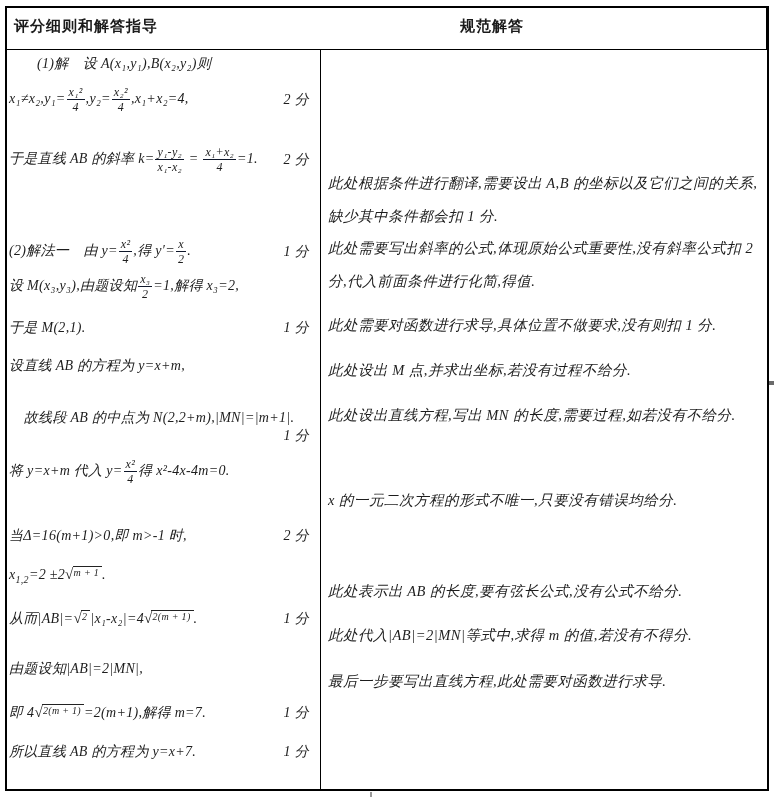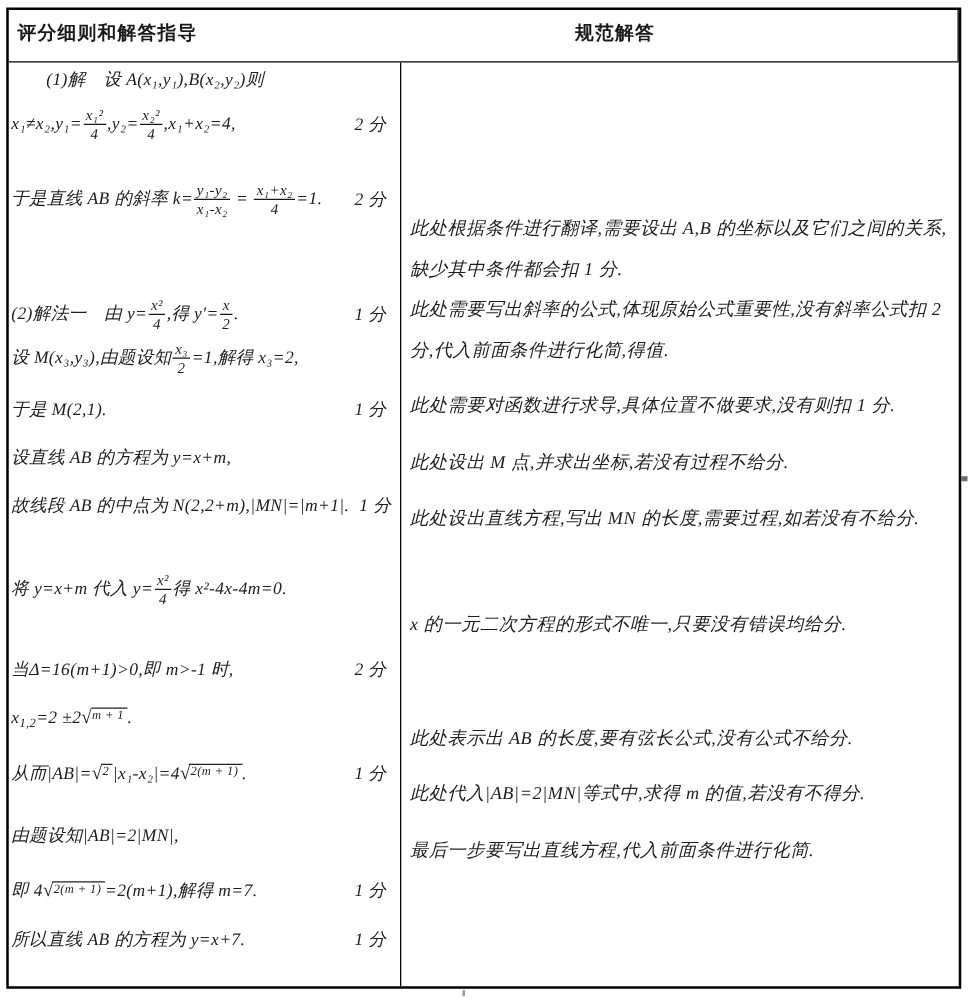--- a/index.html
+++ b/index.html
@@ -126,21 +126,21 @@
               <span class="den">2</span>
             </span>=1,解得 <i>x</i>₃=2,</span>
         </div>
         <div class="sol-line" style="top: 268px;">
           <span>于是 <i>M</i>(2,1).</span>
           <span class="score">1 分</span>
         </div>
         <div class="sol-line" style="top: 306px;">
           <span>设直线 <i>AB</i> 的方程为 <i>y</i>=<i>x</i>+<i>m</i>,</span>
         </div>
-        <div class="sol-line" style="top: 345px;">
+        <div class="sol-line" style="top: 359px; flex-direction: column;">
           <span>故线段 <i>AB</i> 的中点为 <i>N</i>(2,2+<i>m</i>),|<i>MN</i>|=|<i>m</i>+1|.</span>
           <span class="score">1 分</span>
         </div>
         <div class="sol-line" style="top: 407px;">
           <span>将 <i>y</i>=<i>x</i>+<i>m</i> 代入 <i>y</i>=<span class="frac">
               <span class="num"><i>x</i>²</span>
               <span class="den">4</span>
             </span>得 <i>x</i>²-4<i>x</i>-4<i>m</i>=0.</span>
         </div>
         <div class="sol-line" style="top: 476px;">
@@ -180,19 +180,19 @@
       </div>
     <div class="bcell right" id="rubric-cell">
         <div class="rub-p" style="top: 117px;">此处根据条件进行翻译,需要设出 <i>A</i>,<i>B</i> 的坐标以及它们之间的关系,缺少其中条件都会扣 1 分.</div>
         <div class="rub-p" style="top: 182px;">此处需要写出斜率的公式,体现原始公式重要性,没有斜率公式扣 2 分,代入前面条件进行化简,得值.</div>
         <div class="rub-p" style="top: 259px;">此处需要对函数进行求导,具体位置不做要求,没有则扣 1 分.</div>
         <div class="rub-p" style="top: 304px;">此处设出 <i>M</i> 点,并求出坐标,若没有过程不给分.</div>
         <div class="rub-p" style="top: 349px;">此处设出直线方程,写出 <i>MN</i> 的长度,需要过程,如若没有不给分.</div>
         <div class="rub-p" style="top: 434px;"><i>x</i> 的一元二次方程的形式不唯一,只要没有错误均给分.</div>
         <div class="rub-p" style="top: 525px;">此处表示出 <i>AB</i> 的长度,要有弦长公式,没有公式不给分.</div>
         <div class="rub-p" style="top: 569px;">此处代入|<i>AB</i>|=2|<i>MN</i>|等式中,求得 <i>m</i> 的值,若没有不得分.</div>
-        <div class="rub-p" style="top: 615px;">最后一步要写出直线方程,代入前面条件进行化简.</div>
+        <div class="rub-p" style="top: 615px;">最后一步要写出直线方程,此处需要对函数进行求导.</div>
       </div>
   </div>
 </div>
 
 <div class="artifact-right"></div>
 <div class="artifact-bottom"></div>
 
 </body></html>

